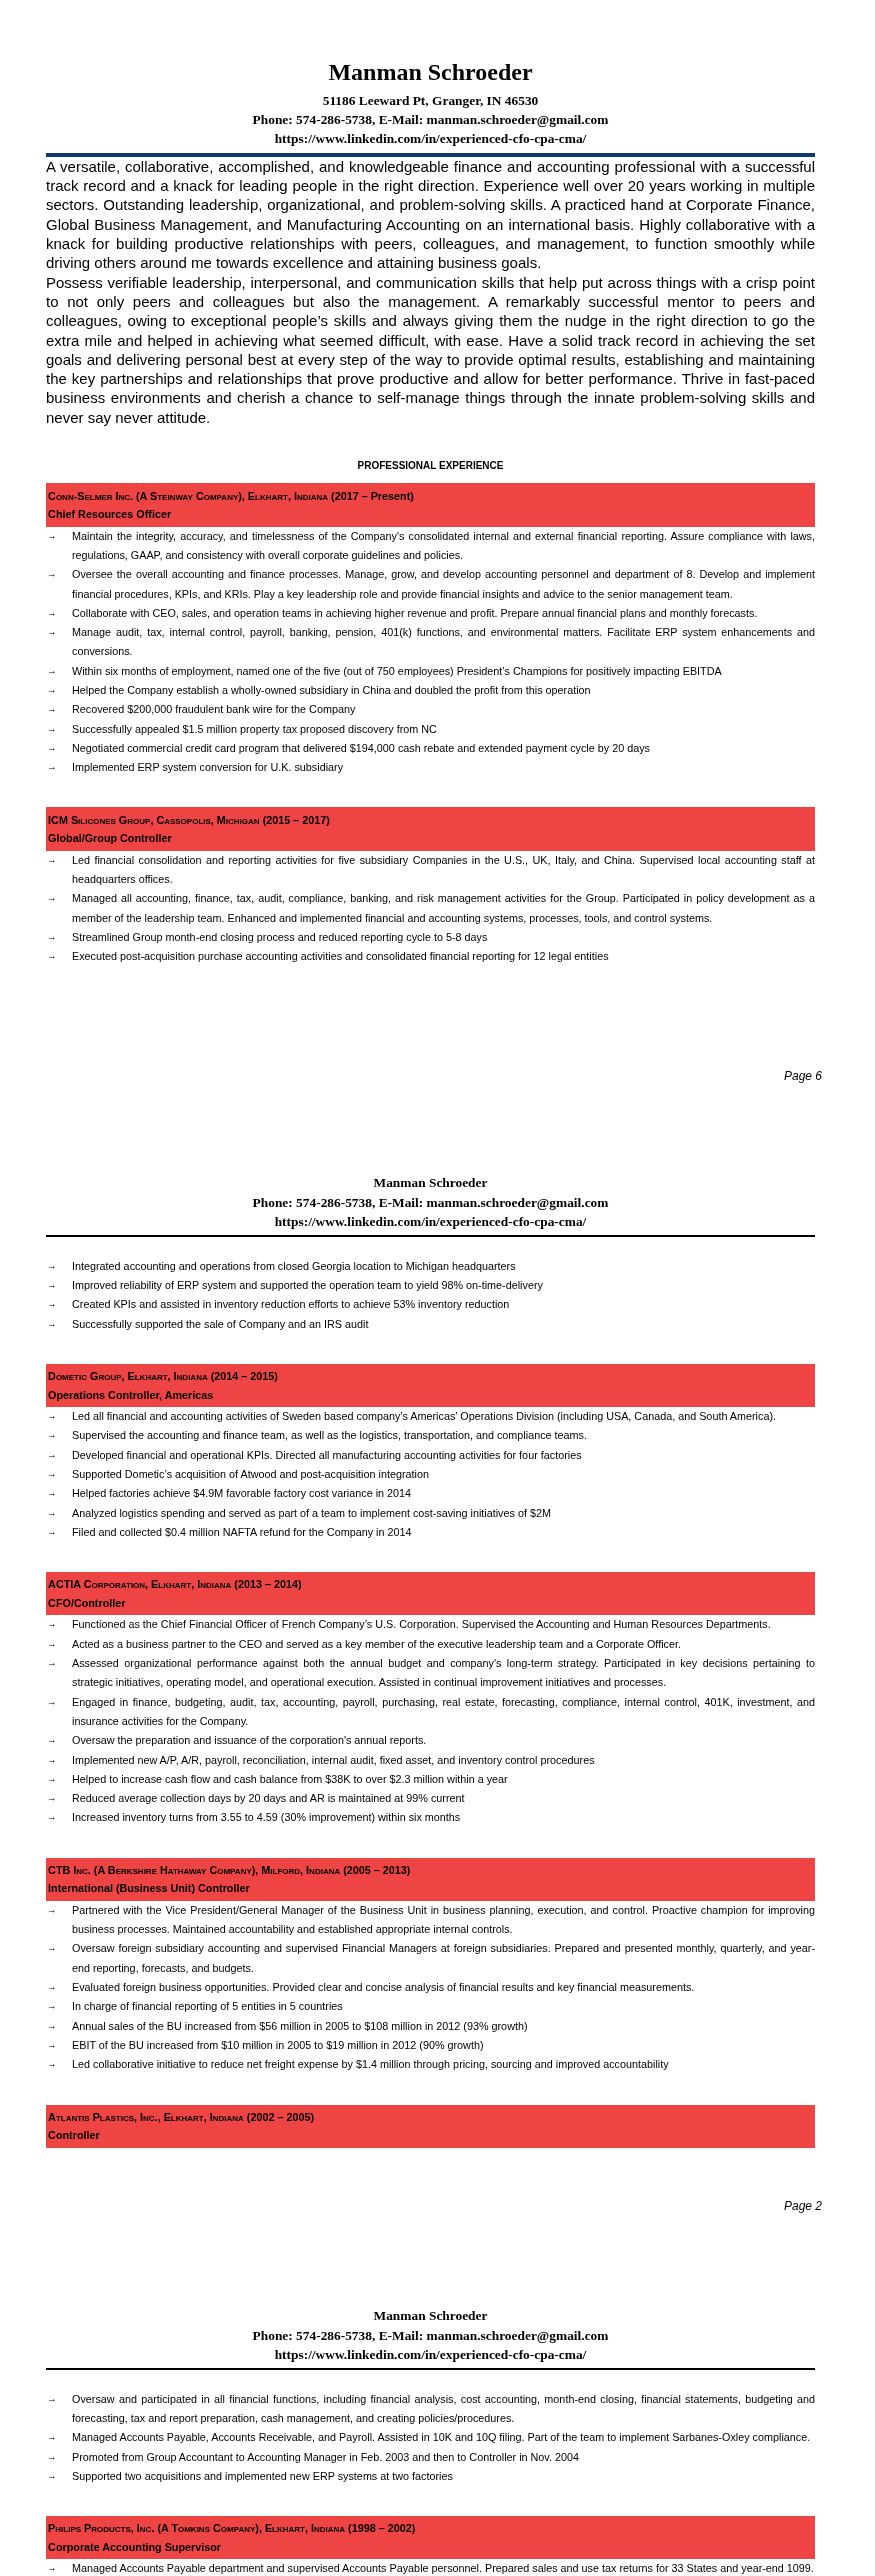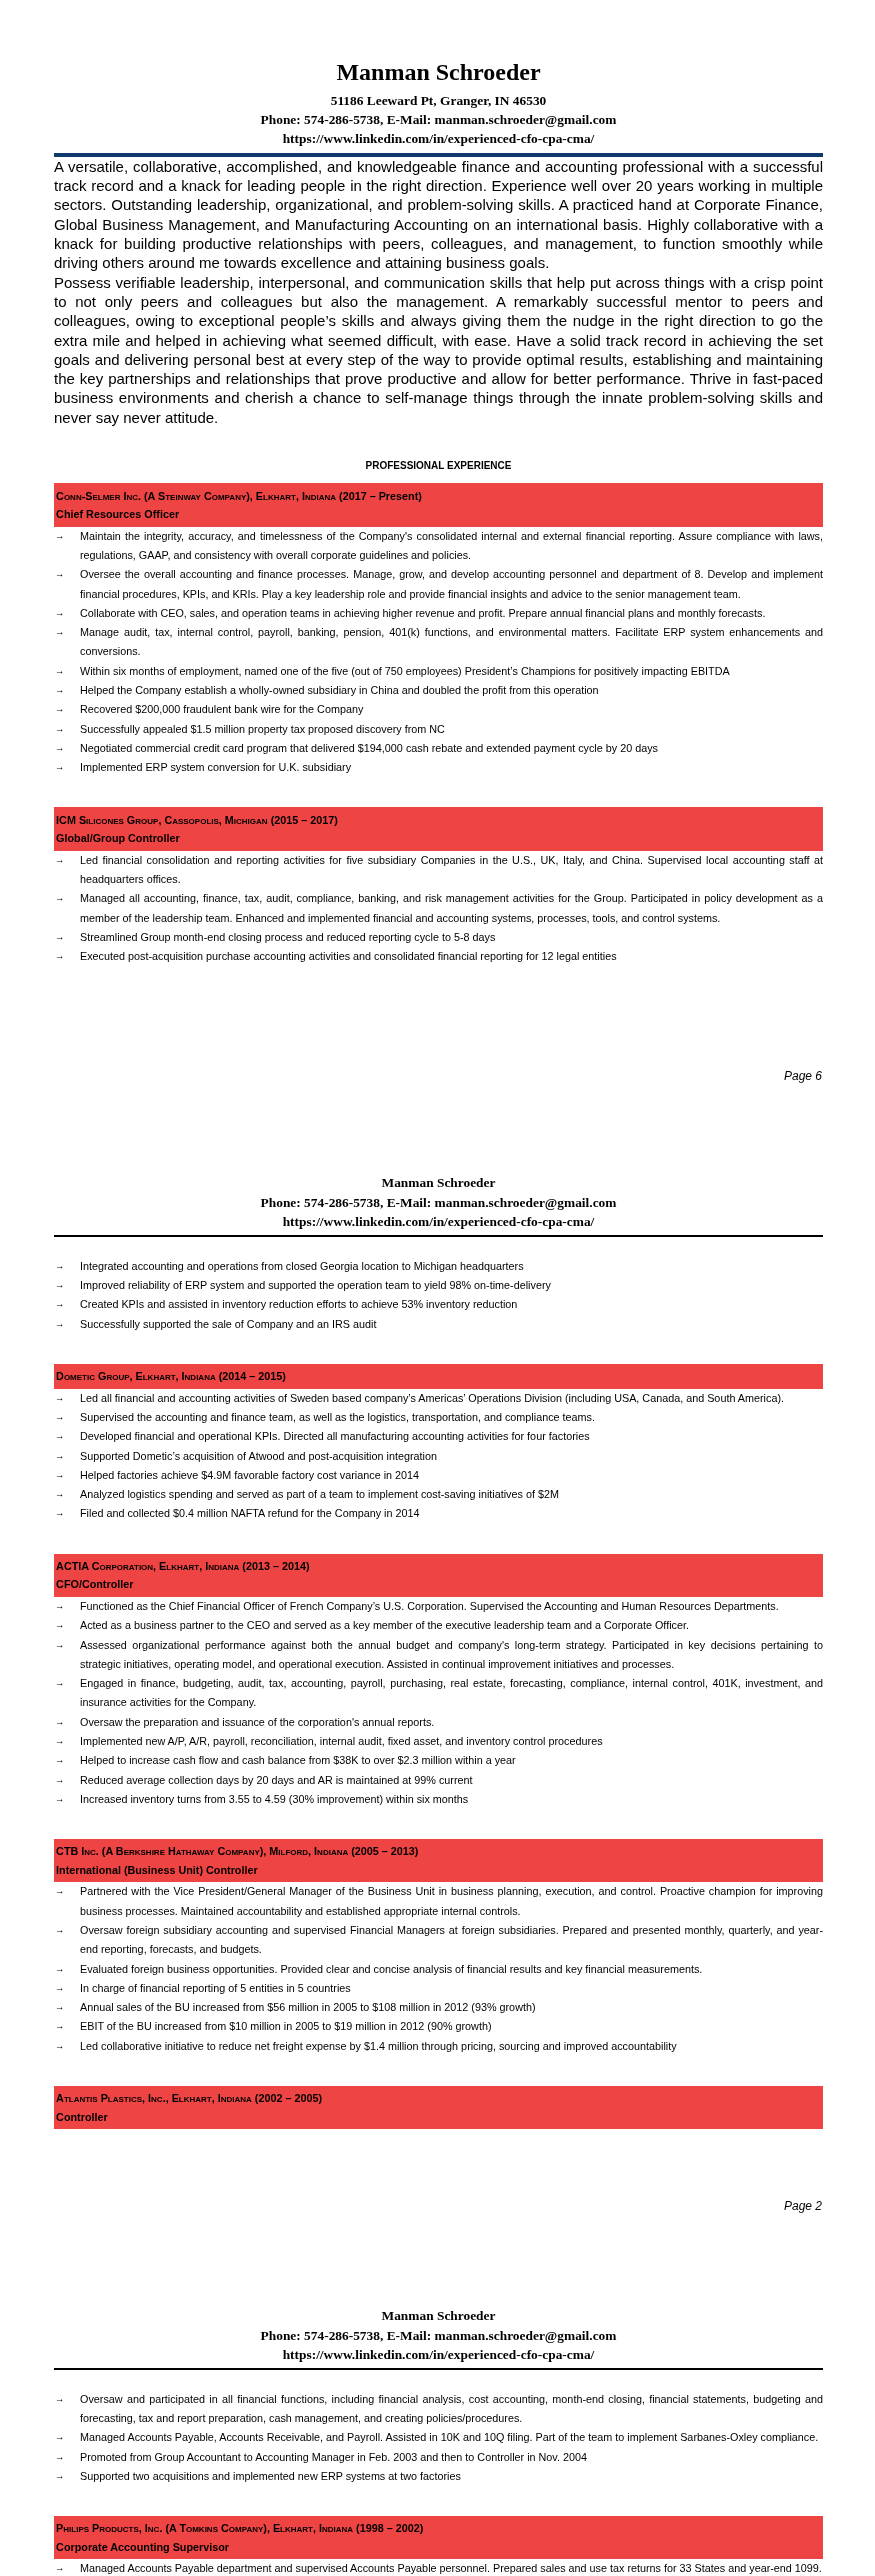--- a/index.html
+++ b/index.html
@@ -1,21 +1,21 @@
 <!DOCTYPE html>
 <html style="font-size:8.2px"><head>
 <meta charset="utf-8">
 <style>
   html, body { margin: 0; padding: 0; background: #ffffff; }
   body { width: 876px; height: 3400px; position: relative; overflow: hidden; color: #000; }
   .page { position: absolute; left: 0; width: 876px; }
   #page1 { top: 0; height: 1133px; }
   #page2 { top: 1133px; height: 1133px; }
   #page3 { top: 2267px; height: 1133px; }
-  .content { position: absolute; left: 54px; width: 769px; }
+  .content { position: absolute; left: 46px; width: 769px; }
   .hdr { text-align: center; font-family: "Liberation Serif", serif; font-weight: bold; }
   .hdr .name-big { font-size: 24px; line-height: 30px; }
   .hdr .name-small { font-size: 13.4px; line-height: 18.5px; }
   .hdr .line { font-size: 13.4px; line-height: 19px; }
   .rule-blue { height: 3.6px; background: #0f3a6b; margin-top: 5.2px; }
   .rule-black { height: 2.6px; background: #000; margin-top: 4.1px; }
   .objective { text-align: center; font-family: "Liberation Sans", sans-serif; font-weight: bold; font-size: 14px; margin: 14.4px 0 14.4px; }
   .para { font-family: "Liberation Sans", sans-serif; font-size: 15px; line-height: 19.3px; text-align: justify; margin: 0; }
   .section-title { text-align: center; font-family: "Liberation Sans", sans-serif; font-weight: bold; font-size: 10px; margin: 25px 0 12.4px; }
   .job-head { background: #ef4444; padding: 3.1px 2.1px 3.1px 2.1px; font-family: "Liberation Sans", sans-serif; font-weight: bold; font-size: 10.8px; line-height: 18.5px; }
@@ -89,20 +89,21 @@
     <ul class="bullets">
         <li><span class="arrow">→</span><span>Integrated accounting and operations from closed Georgia location to Michigan headquarters</span></li>
         <li><span class="arrow">→</span><span>Improved reliability of  ERP system and supported the operation team to yield 98% on-time-delivery</span></li>
         <li><span class="arrow">→</span><span>Created KPIs and assisted in inventory reduction efforts to achieve 53% inventory reduction</span></li>
         <li><span class="arrow">→</span><span>Successfully supported the sale of Company and an IRS audit</span></li>
       </ul>
     <div class="gap"></div>
     <div class="job">
       <div class="job-head">
         <div><span class="company">Dometic Group, Elkhart, Indiana</span> <span>(2014 – 2015)</span></div>
+        <div>Operations Controller, Americas</div>
       </div>
       <ul class="bullets">
           <li><span class="arrow">→</span><span>Led all financial and accounting activities of Sweden based company’s Americas’ Operations Division (including USA, Canada, and South America).</span></li>
           <li><span class="arrow">→</span><span>Supervised the accounting and finance team, as well as the logistics, transportation, and compliance teams.</span></li>
           <li><span class="arrow">→</span><span>Developed financial and operational KPIs. Directed all manufacturing accounting activities for four factories</span></li>
           <li><span class="arrow">→</span><span>Supported Dometic’s acquisition of Atwood and post-acquisition  integration</span></li>
           <li><span class="arrow">→</span><span>Helped factories achieve $4.9M favorable factory cost variance in 2014</span></li>
           <li><span class="arrow">→</span><span>Analyzed logistics spending and served as part of a team to implement cost-saving initiatives of $2M</span></li>
           <li><span class="arrow">→</span><span>Filed and collected $0.4 million NAFTA refund for the Company in 2014</span></li>
         </ul>

